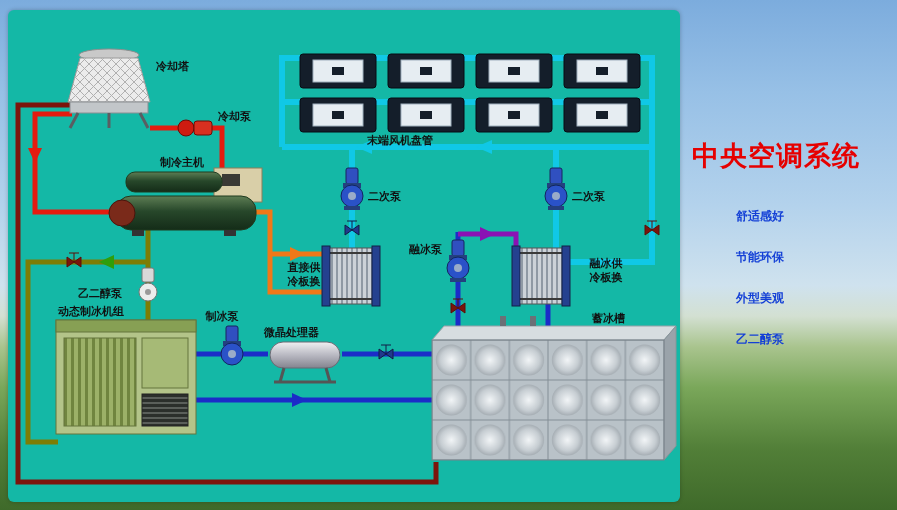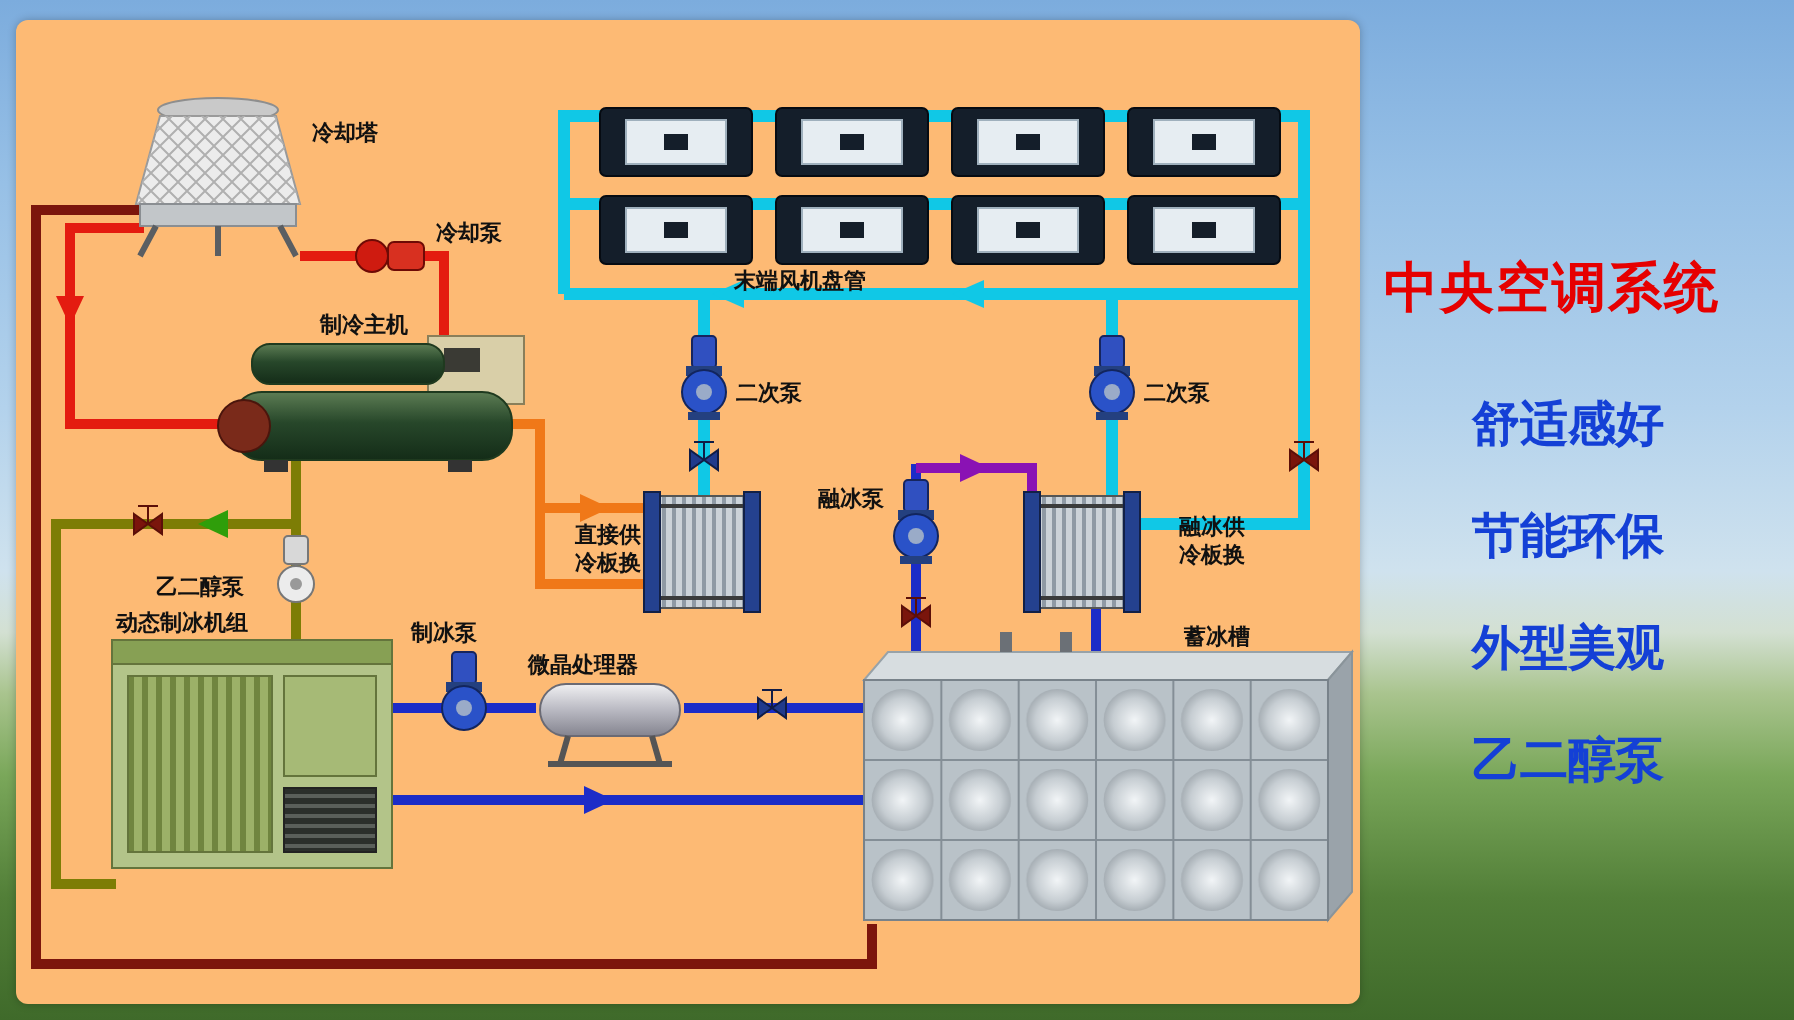--- a/index.html
+++ b/index.html
@@ -6,33 +6,33 @@
   body{
     width:897px;height:510px;overflow:hidden;
     font-family:"DejaVu Sans","Liberation Sans",sans-serif;
     background:linear-gradient(180deg,
       #7cacdd 0%, #97c0e6 18%, #b3d2ec 40%, #cfe2ee 56%,
       #d3e0d2 62%, #a9c48e 68%, #7aa75a 76%, #527f38 88%, #3f6a2a 100%);
     position:relative;
   }
   .panel{
     position:absolute;left:8px;top:10px;width:672px;height:492px;
-    background:#fdba74;border-radius:6px;box-shadow:0 0 4px rgba(0,0,0,.25);
+    background:#14b8a6;border-radius:6px;box-shadow:0 0 4px rgba(0,0,0,.25);
   }
   .panel svg{position:absolute;left:0;top:0;}
   .side{
-    position:absolute;left:688px;top:126px;width:205px;
+    position:absolute;left:688px;top:138px;width:205px;
   }
   .side h1{
     margin:0 0 34px 4px;font-size:27px;font-weight:bold;color:#e60000;
     letter-spacing:1px;white-space:nowrap;
   }
   .side ul{list-style:none;margin:0;padding:0 0 0 48px;}
   .side li{
-    font-size:24px;font-weight:bold;color:#1440d6;
+    font-size:12px;font-weight:bold;color:#1440d6;
     margin-bottom:24px;white-space:nowrap;
   }
   svg text{font-family:"DejaVu Sans","Liberation Sans",sans-serif;font-size:11px;font-weight:bold;fill:#111;}
 </style>
 </head>
 <body>
 
 <div class="panel">
 <svg width="672" height="492" viewBox="0 0 672 492">
   <defs>

